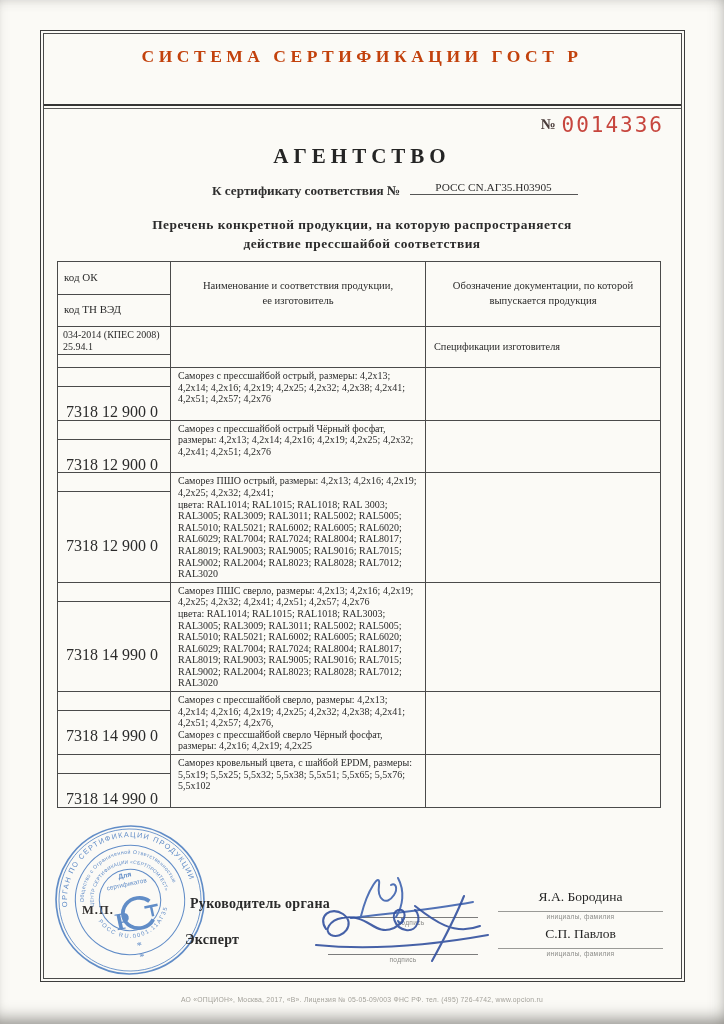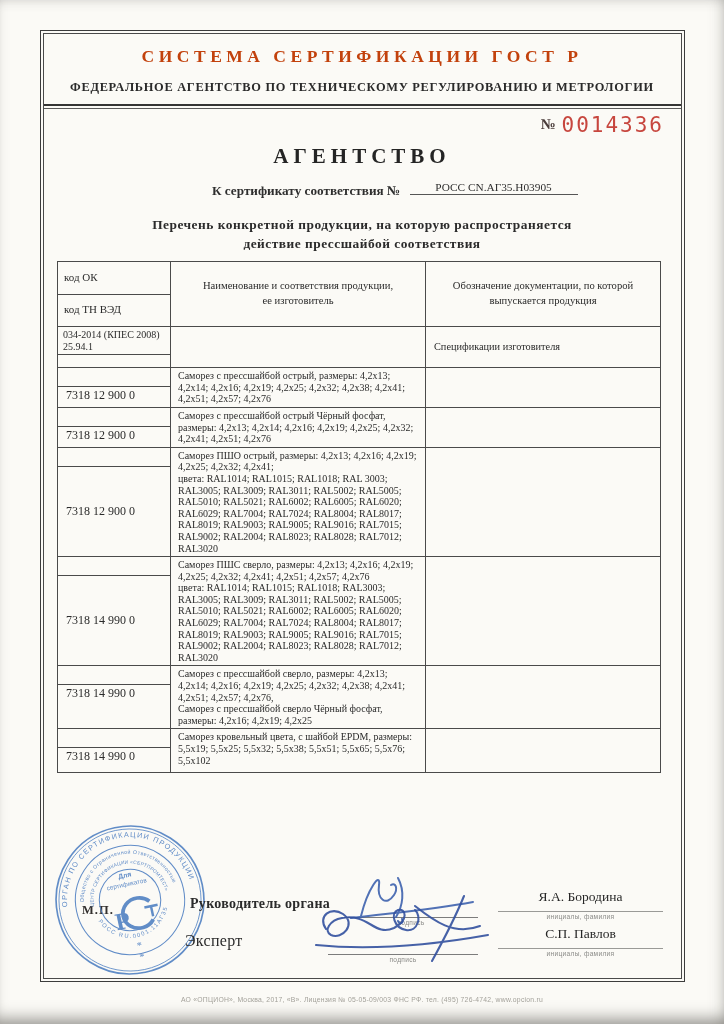--- a/index.html
+++ b/index.html
@@ -39,34 +39,34 @@
   .trow{display:flex;border-top:1.2px solid #4a4a4a;box-sizing:border-box;}
   .trow:first-child{border-top:none;}
   .c1{width:113px;flex:0 0 113px;border-right:1.2px solid #4a4a4a;box-sizing:border-box;display:flex;flex-direction:column;}
   .c2{width:255px;flex:0 0 255px;border-right:1.2px solid #4a4a4a;box-sizing:border-box;padding:2px 5px 2px 7px;white-space:pre-line;}
   .c3{flex:1 1 auto;box-sizing:border-box;padding:2px 5px 2px 8px;font-size:10.3px;}
   .thead{height:64px;}
   .thead .h1a,.thead .h1b{flex:1;display:flex;align-items:center;padding-left:6px;font-size:11px;}
   .thead .h1a{border-bottom:1.2px solid #4a4a4a;}
   .thead .c2,.thead .c3{display:flex;align-items:center;justify-content:center;text-align:center;font-size:10.6px;line-height:1.4;padding:2px 26px;white-space:normal;}
   .sub-top{height:18px;flex:0 0 18px;border-bottom:1.2px solid #4a4a4a;}
-  .sub-bot{flex:1 1 auto;padding:3px 4px 2px 8px;font-size:12px;}
+  .sub-bot{flex:1 1 auto;padding:3px 4px 2px 8px;font-size:16px;margin-top:16px;}
   .sub-bot.mid{display:flex;flex-direction:column;justify-content:center;}
   .r1{min-height:40px;}
   .r1 .okp{flex:0 0 auto;border-bottom:1.2px solid #4a4a4a;padding:2px 3px 2px 5px;white-space:pre-line;}
   .r1 .okp-bot{flex:1 1 auto;min-height:12px;}
   .r1 .c3{display:flex;align-items:center;}
   .r2{min-height:36px;} .r3{min-height:32px;} .r4{min-height:106px;}
   .r5{min-height:105px;} .r6{min-height:52px;} .r7{min-height:44px;}
 
   
   .mp{left:62px;top:903px;font-size:12.5px;font-weight:bold;letter-spacing:1px;color:#33302e;z-index:1;margin-left:20px;}
   .stamp{left:52px;top:822px;width:156px;height:156px;z-index:2;opacity:.92;}
   .head-label{left:190px;top:896px;font-size:14px;font-weight:bold;letter-spacing:.3px;z-index:3;}
-  .expert-label{left:185px;top:932px;font-size:16px;font-weight:normal;letter-spacing:.3px;z-index:3;}
+  .expert-label{left:185px;top:932px;font-size:14px;font-weight:bold;letter-spacing:.3px;z-index:3;}
   .sigline{border-top:1.1px solid #7c7c7c;height:0;z-index:2;}
   .sl1{left:344px;top:917px;width:134px;}
   .sl2{left:328px;top:954px;width:150px;}
   .caption{font-family:"Liberation Sans",sans-serif;font-size:6.6px;color:#8b8b88;text-align:center;letter-spacing:.3px;z-index:2;}
   .cap-s1{left:344px;top:919px;width:134px;}
   .cap-s2{left:328px;top:956px;width:150px;}
   .name{width:165px;text-align:center;font-size:13.5px;color:#262626;z-index:2;}
   .nm1{left:498px;top:889px;} .nm2{left:498px;top:926px;}
   .nline{border-top:1.1px solid #9a9a97;height:0;}
   .nl1{left:498px;top:911px;width:165px;} .nl2{left:498px;top:948px;width:165px;}
@@ -81,21 +81,20 @@
 </style>
 </head>
 <body>
 
 <div class="page">
   <div class="frame">
     <div class="frame-inner"></div>
   </div>
 
   <div class="abs ctr title-system">СИСТЕМА СЕРТИФИКАЦИИ ГОСТ Р</div>
-  <div class="abs ctr title-agency">ФЕДЕРАЛЬНОЕ АГЕНТСТВО ПО ТЕХНИЧЕСКОМУ РЕГУЛИРОВАНИЮ И МЕТРОЛОГИИ</div>
   <div class="abs hrule"></div>
 
   <div class="abs cert-no">
     <span class="nsign">№</span><span class="nval">0014336</span>
   </div>
 
   <div class="abs ctr main-title">АГЕНТСТВО</div>
 
   <div class="abs cert-line">
     <span>К сертификату соответствия №</span>

